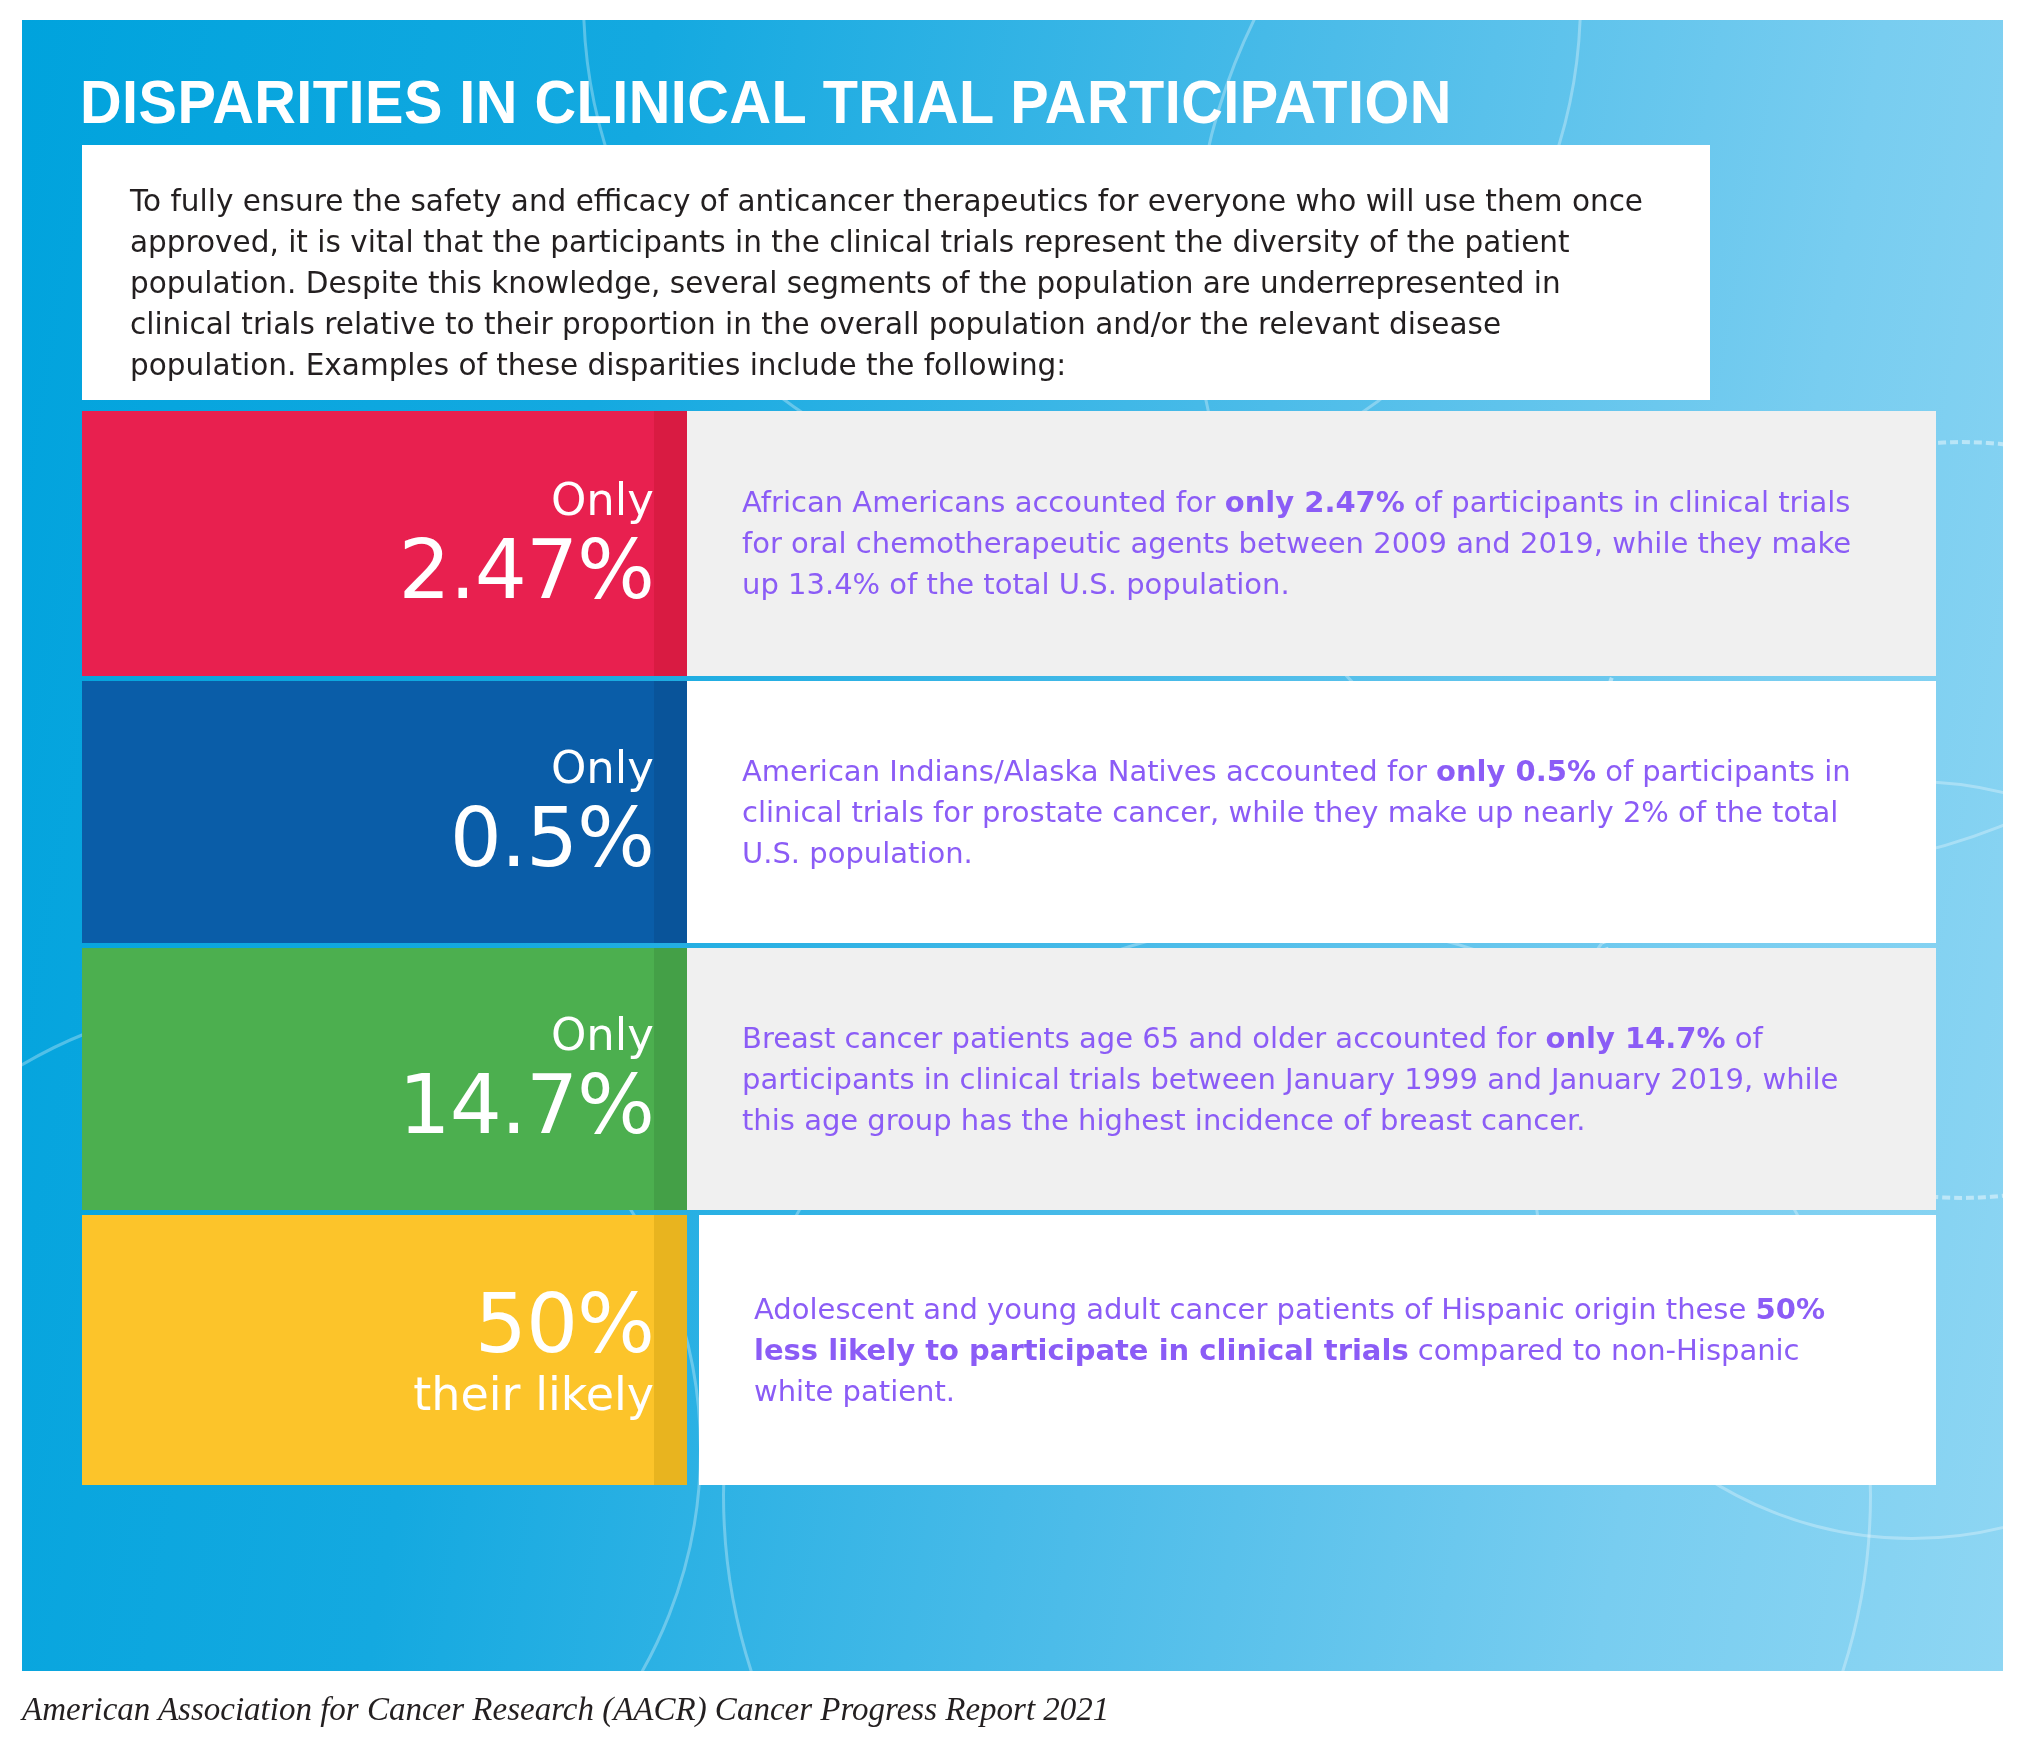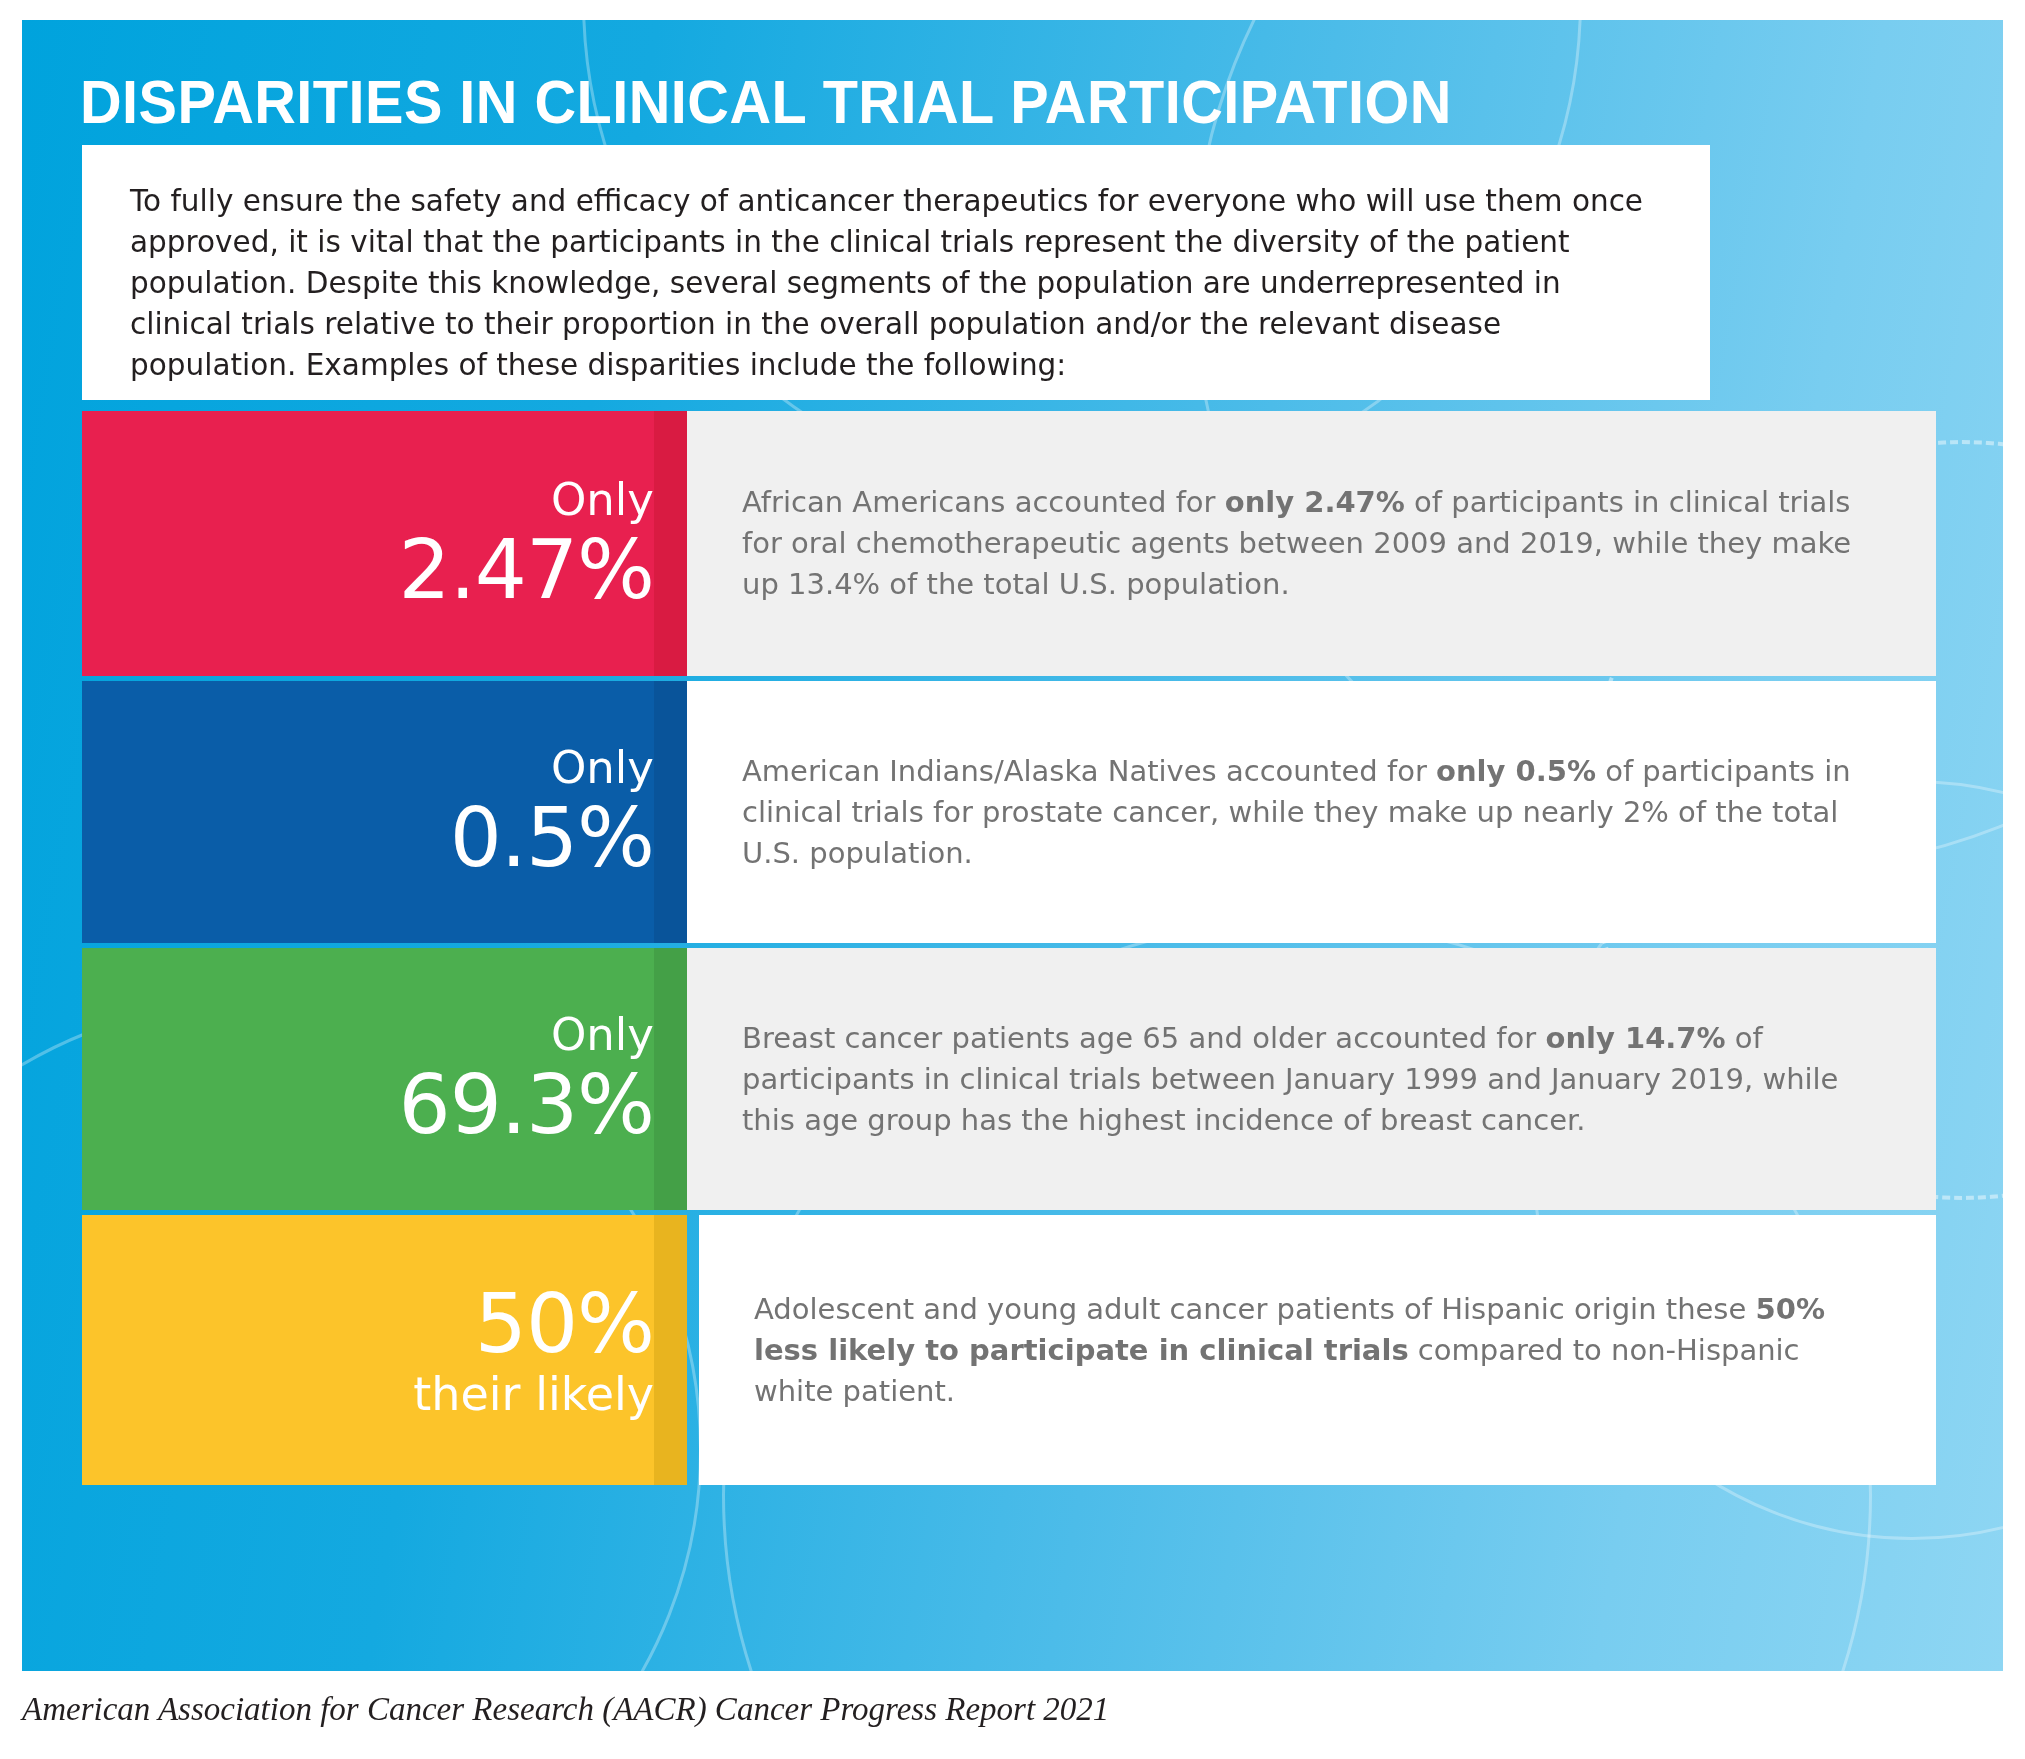--- a/index.html
+++ b/index.html
@@ -101,21 +101,21 @@
   }
 
   .desc {
     flex:1 1 auto;
     display:flex; align-items:center;
     padding:0 62px 0 55px;
   }
   .desc p {
     font-size:29px;
     line-height:41px;
-    color:#737373;
+    color:#8b5cf6;
     font-family:"DejaVu Sans","Liberation Sans", sans-serif;
   }
   .desc b { font-weight:bold; }
 
   
   .row.r1 { height:265px; }
   .row.r2 { height:262px; }
   .row.r3 { height:262px; }
   .row.r4 { height:270px; }
 
@@ -166,21 +166,21 @@
             <div class="big">0.5%</div>
           </div>
           <div class="desc" style="background: rgb(255, 255, 255);">
             <p><span>American Indians/Alaska Natives accounted for </span><b>only 0.5%</b><span> of participants in clinical trials for prostate cancer, while they make up nearly 2% of the total U.S. population.</span></p>
           </div>
         </div>
         <div class="row r3">
           <div class="stat" style="background: rgb(76, 175, 79);">
             <div class="edge" style="background: rgb(68, 160, 71);"></div>
             <div class="only">Only</div>
-            <div class="big">69.3%</div>
+            <div class="big">14.7%</div>
           </div>
           <div class="desc" style="background: rgb(240, 240, 240);">
             <p><span>Breast cancer patients age 65 and older accounted for </span><b>only 14.7%</b><span> of participants in clinical trials between January 1999 and January 2019, while this age group has the highest incidence of breast cancer.</span></p>
           </div>
         </div>
         <div class="row r4">
           <div class="stat" style="background: rgb(252, 196, 42);">
             <div class="edge" style="background: rgb(232, 180, 31);"></div>
             <div class="big">50%</div>
             <div class="sub">their likely</div>

